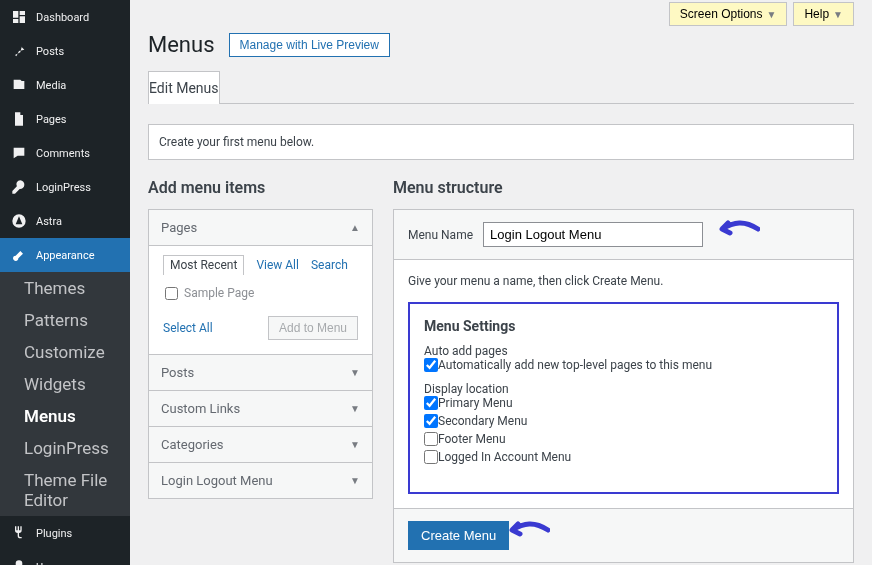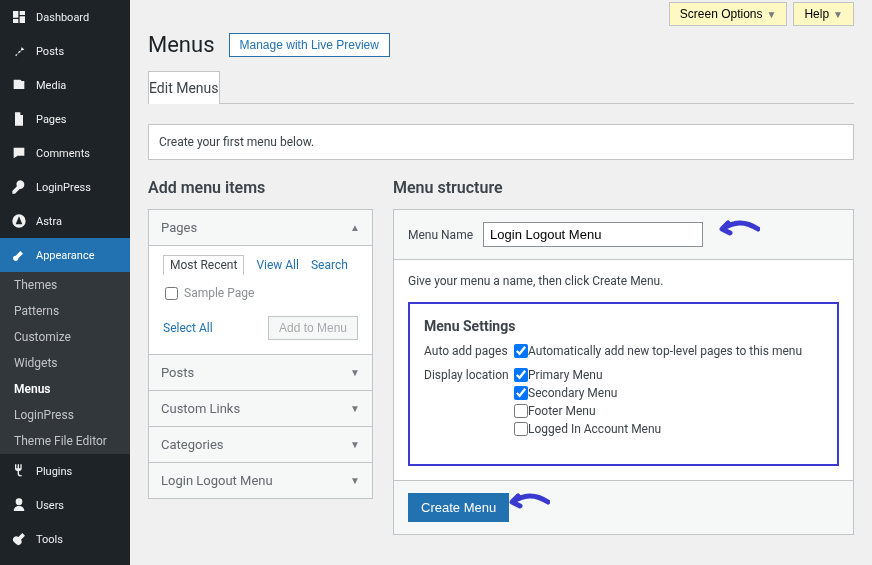--- a/index.html
+++ b/index.html
@@ -4,21 +4,21 @@
 <style>
 * { box-sizing: border-box; margin: 0; padding: 0; }
 body { font-family: -apple-system, BlinkMacSystemFont, "Segoe UI", Roboto, sans-serif; font-size: 13px; background: #f0f0f1; color: #3c434a; overflow: hidden; }
 #wrap { display: flex; width: 872px; height: 565px; }
 .sidebar { width: 130px; background: #1d2327; color: #f0f0f1; flex-shrink: 0; }
 .sidebar .item { display: flex; align-items: center; padding: 8px 10px; cursor: pointer; font-size: 11px; color: #f0f0f1; }
 .sidebar .item .ic { width: 18px; height: 18px; margin-right: 8px; display: flex; align-items: center; justify-content: center; }
 .sidebar .item.active { background: #2271b1; color: #fff; position: relative; }
 .sidebar .item.active::after { content:""; position:absolute; right:-8px; top:50%; transform:translateY(-50%); border:8px solid transparent; border-right-color:#f0f0f1; }
 .sidebar .sub { background: #32373c; }
-.sidebar .sub .subitem { padding: 6px 10px 6px 14px; font-size: 12px; color: #c3c4c7; cursor: pointer; }
+.sidebar .sub .subitem { padding: 6px 10px 6px 24px; font-size: 17px; color: #c3c4c7; cursor: pointer; }
 .sidebar .sub .subitem.active { color: #fff; font-weight: 600; }
 
 .main { flex: 1; padding: 0 18px 18px 18px; overflow:auto; }
 .topbar { display:flex; justify-content:flex-end; gap:6px; padding-top:2px; }
 .topbtn { background:#fef9c3; border:1px solid #c3c4c7; padding:4px 10px; font-size:12px; cursor:pointer; display:flex; align-items:center; gap:4px; }
 .titlebar { display:flex; align-items:center; gap:14px; margin-top:6px; }
 h1.page-title { font-size:22px; font-weight:400; color:#1d2327; }
 .preview-btn { border:1px solid #2271b1; color:#2271b1; background:#fff; padding:4px 10px; font-size:12px; cursor:pointer; }
 
 .tabs { margin-top:14px; border-bottom:1px solid #c3c4c7; display:flex; }
@@ -42,21 +42,21 @@
 .btn-small { background:#f6f7f7; border:1px solid #c3c4c7; color:#a7aaad; padding:4px 10px; font-size:12px; cursor:pointer; }
 
 .panel { border:1px solid #c3c4c7; background:#fff; }
 .panel-top { padding:12px 14px; display:flex; align-items:center; gap:10px; border-bottom:1px solid #c3c4c7; background:#f6f7f7; }
 .panel-top label { font-size:12px; }
 .panel-top input[type=text] { border:1px solid #8c8f94; padding:4px 6px; width:220px; font-size:13px; }
 .panel-body { padding:14px; font-size:12px; position:relative; }
 .hint { margin-bottom:14px; }
 .settings-box { border:2px solid #3a3ad1; padding:14px 14px 18px 14px; }
 .settings-box h3 { font-size:14px; font-weight:700; margin-bottom:10px; }
-.setrow { display:flex; margin-bottom:6px; }
+.setrow { display:flex; margin-bottom:6px;flex-direction:column; }
 .setrow .lab { width:90px; color:#3c434a; }
 .setrow .opts { flex:1; }
 .opt { display:flex; align-items:center; margin-bottom:4px; }
 .opt input[type=checkbox]{ width:14px; height:14px; }
 .panel-foot { border-top:1px solid #c3c4c7; background:#f6f7f7; padding:12px 14px; }
 .btn-primary { background:#2271b1; color:#fff; border:1px solid #2271b1; padding:6px 12px; font-size:13px; cursor:pointer; }
 .chev { font-size:10px; color:#787c82; }
 svg { display:block; }
 .annot-arrow { position:absolute; color:#3a3ad1; }
 </style>

